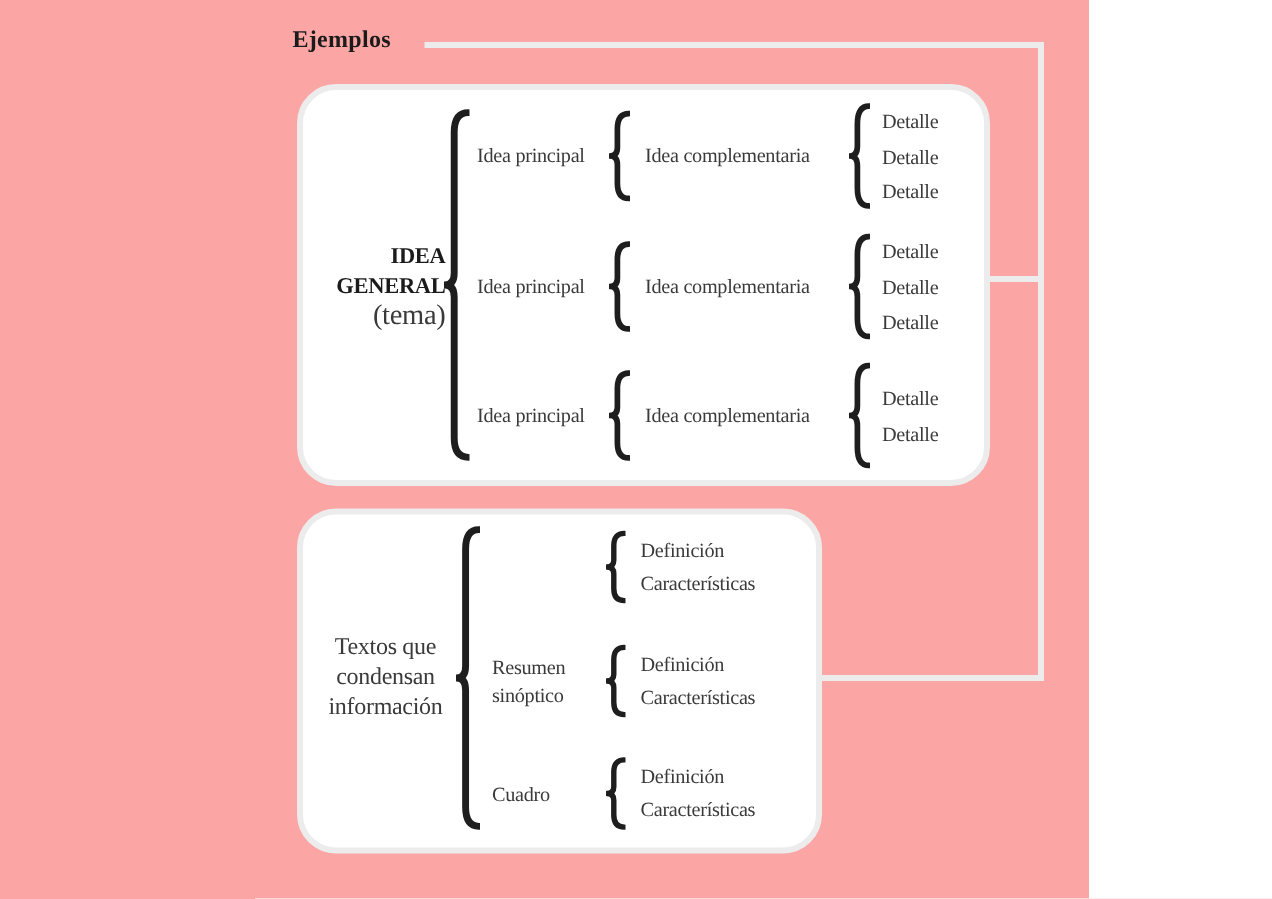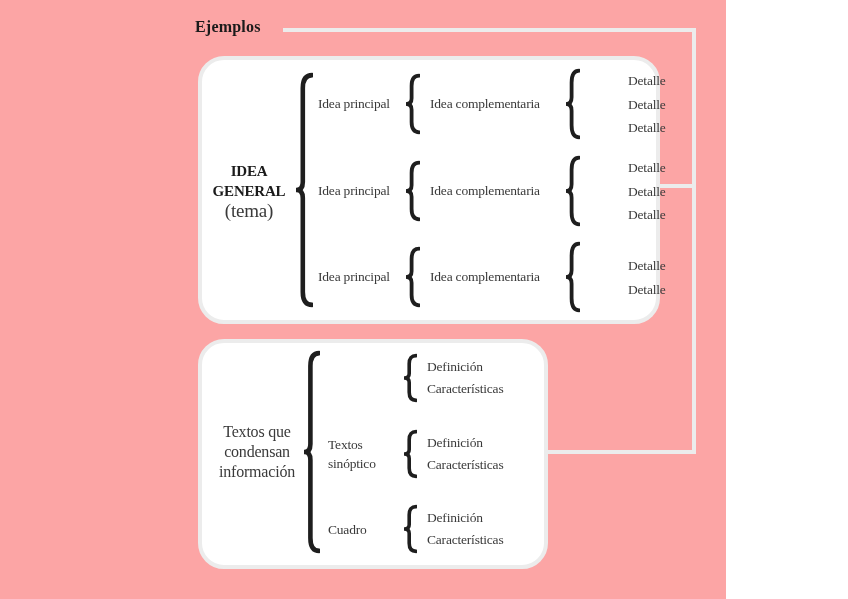--- a/index.html
+++ b/index.html
@@ -43,34 +43,34 @@
 
   .txt {
     font-size: 13.5px;
     letter-spacing: -0.2px;
     line-height: 22px;
     white-space: nowrap;
     color: var(--text, #3a3a3a);
   }
   .wrap { white-space: normal; }
 
-  .root-1 { left: 201px; top: 161px; width: 96px; text-align: center; }
+  .root-1 { left: 201px; top: 161px; width: 96px; text-align: right; }
   .root-1 .head {
     font-size: 15px; font-weight: bold; line-height: 20px;
     color: var(--heading, #1b1b1b); letter-spacing: -0.2px;
   }
   .root-1 .sub { font-size: 19px; line-height: 19px; letter-spacing: -0.2px; }
 
   .root-2 {
     left: 205px; top: 422px; width: 104px;
     text-align: center; line-height: 20px;
     font-size: 16px; letter-spacing: -0.2px;
   }
 
-  .stack { line-height: 23.5px; margin-left: 40px; }
+  .stack { line-height: 23.5px; }
   .stack div { height: 23.5px; }
   .stack2 { line-height: 22px; }
   .stack2 div { height: 22px; }
 
   .vcenter { display: flex; align-items: center; }
   .brace { pointer-events: none; }
   .brace svg { display: block; }
 </style>
 </head>
 <body>
@@ -162,21 +162,21 @@
   <div class="abs brace" style="left:404px; top:353px; width:13px; height:50px;">
       <svg width="13" height="50" viewBox="0 0 13 50">
         <path d="M 12.2 2.6 Q 5.2 2.6 5.2 10.664 L 5.2 20.52 Q 5.2 25 0.6 25 Q 5.2 25 5.2 29.48 L 5.2 39.336000000000006 Q 5.2 47.400000000000006 12.2 47.400000000000006" fill="none" stroke="#1e1e1e" stroke-width="3.6" stroke-linecap="round" stroke-linejoin="round"></path>
       </svg>
     </div>
   <div class="abs txt stack2" style="left:427px; top:356px;">
     <div>Definición</div>
     <div>Características</div>
   </div>
 
-  <div class="abs txt wrap vcenter" style="left:328px; top:434px; width:82px; height:40px; line-height:19px;">Textos sinóptico</div>
+  <div class="abs txt wrap vcenter" style="left:328px; top:434px; width:82px; height:40px; line-height:19px;">Resumen sinóptico</div>
   <div class="abs brace" style="left:404px; top:429px; width:13px; height:50px;">
       <svg width="13" height="50" viewBox="0 0 13 50">
         <path d="M 12.2 2.6 Q 5.2 2.6 5.2 10.664 L 5.2 20.52 Q 5.2 25 0.6 25 Q 5.2 25 5.2 29.48 L 5.2 39.336000000000006 Q 5.2 47.400000000000006 12.2 47.400000000000006" fill="none" stroke="#1e1e1e" stroke-width="3.6" stroke-linecap="round" stroke-linejoin="round"></path>
       </svg>
     </div>
   <div class="abs txt stack2" style="left:427px; top:432px;">
     <div>Definición</div>
     <div>Características</div>
   </div>
 

